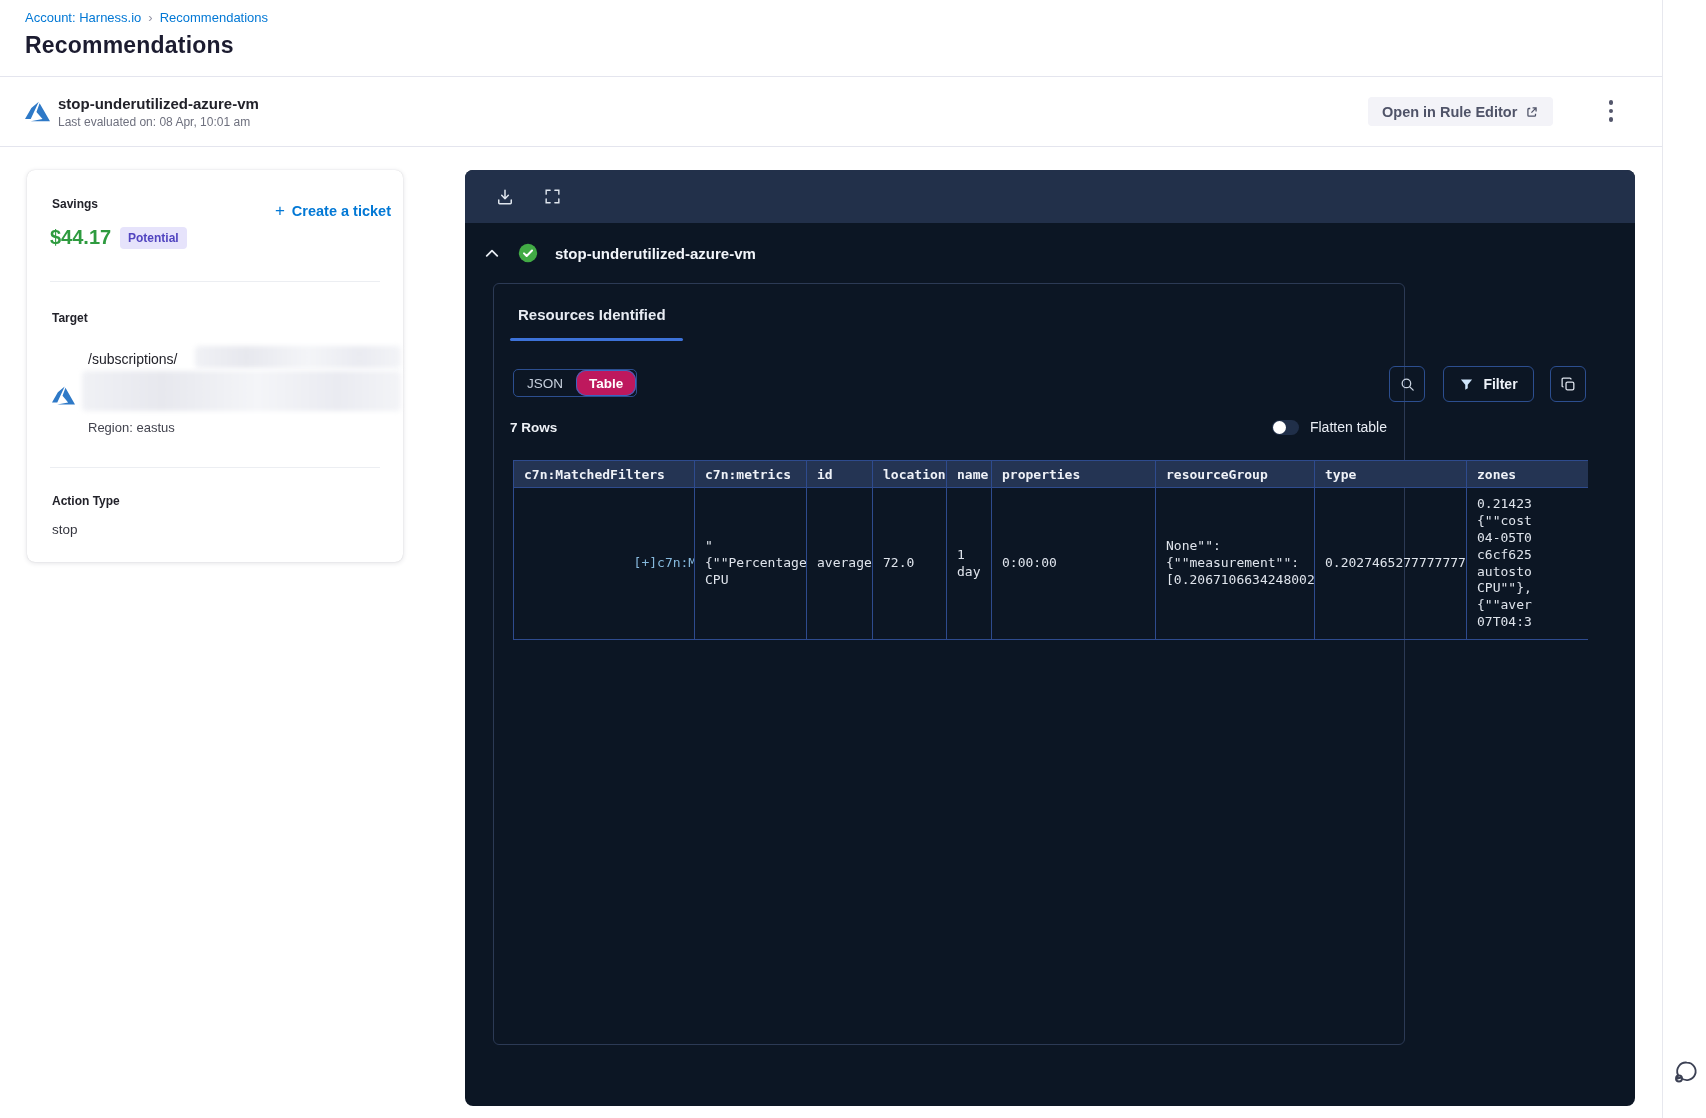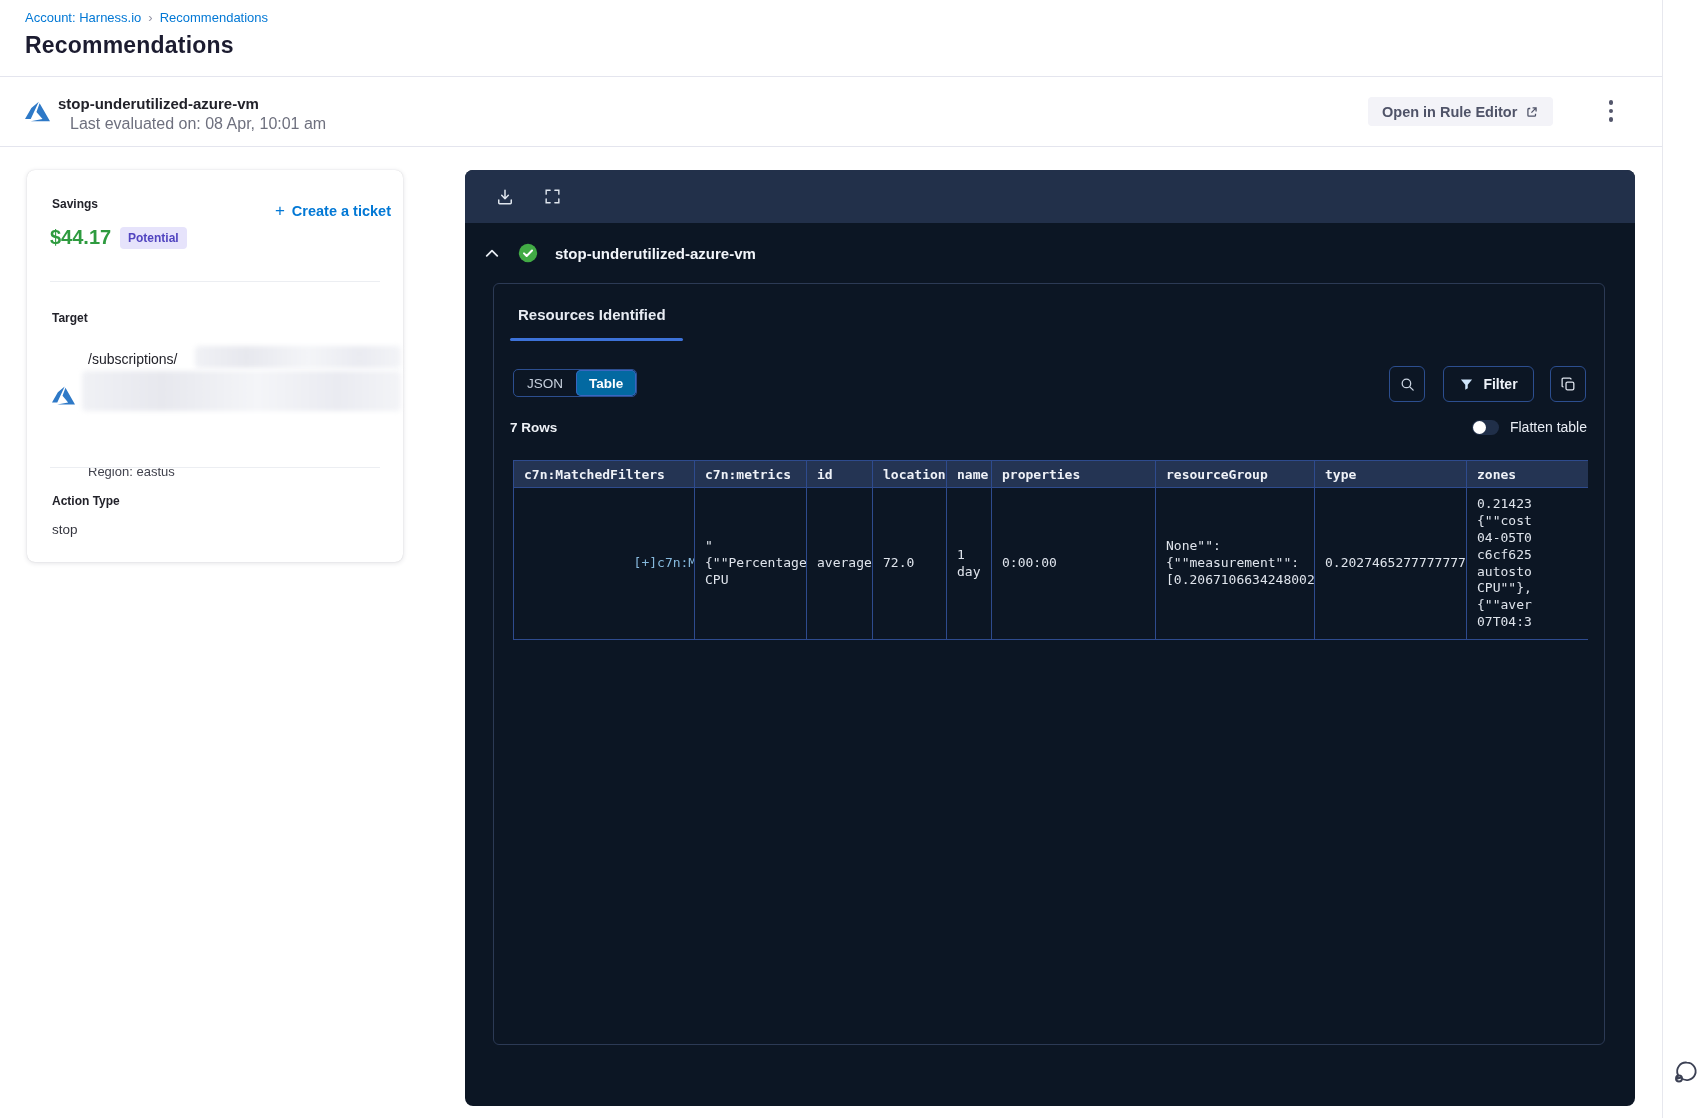--- a/index.html
+++ b/index.html
@@ -11,21 +11,21 @@
   
   .breadcrumb { left:25px; top:10px; font-size:13px; color:#0278d5; display:flex; gap:7px; align-items:center; }
   .breadcrumb a { color:#0278d5; text-decoration:none; cursor:pointer; }
   .crumb-sep { color:#9293a5; font-size:13px; }
   .page-title { left:25px; top:32px; font-size:23px; font-weight:bold; color:#1c1c30; letter-spacing:.2px; }
   .hdiv { left:0; width:1662px; height:1px; background:#e4e5ee; }
 
   .rec-header { left:0; top:77px; width:1662px; height:69px; background:#fff; }
   .azure-big { left:25px; top:22px; width:25px; height:25px; }
   .rec-title { left:58px; top:18px; font-size:15px; font-weight:bold; color:#22222a; }
-  .rec-sub { left:58px; top:38px; font-size:16px; color:#6e707e;margin-left:12px; }
+  .rec-sub { left:58px; top:38px; font-size:12px; color:#6e707e; }
   .rule-editor-btn { left:1368px; top:20px; height:29px; padding:0 14px; background:#f3f3f8; border:none;
     border-radius:4px; font-size:14.5px; font-weight:bold; color:#4f5368; display:flex; align-items:center; gap:8px;
     cursor:pointer; font-family:"Liberation Sans", sans-serif; }
   .kebab { left:1598px; top:16px; width:26px; height:36px; display:flex; flex-direction:column; align-items:center;
     justify-content:center; gap:4px; cursor:pointer; background:none; border:none; }
   .kebab i { width:4.5px; height:4.5px; border-radius:50%; background:#53566b; }
 
   
   .summary-card { left:27px; top:170px; width:376px; height:392px; background:#fff; border-radius:8px;
     box-shadow:0 1px 5px rgba(40,41,61,.14), 0 0 1px rgba(40,41,61,.2); }
@@ -39,43 +39,43 @@
   .potential-badge { left:93px; top:57px; background:#e6e3fb; color:#5144c0; font-size:12px; font-weight:bold;
     padding:4px 8px; border-radius:4px; }
   .card-div { left:23px; width:330px; height:1px; background:#eceef2; }
   .target-label { left:25px; top:141px; }
   .target-path { left:61px; top:181px; font-size:14px; color:#22222a; }
   .redacted { background:linear-gradient(90deg,#f0f1f5,#e7e8ee 25%,#f4f5f8 55%,#eaebf1 80%,#f3f4f7);
     filter:blur(2.5px); border-radius:4px; }
   .red1 { left:168px; top:176px; width:206px; height:22px; }
   .red2 { left:55px; top:201px; width:319px; height:40px; }
   .azure-small { left:25px; top:214px; width:23px; height:23px; }
-  .region { left:61px; top:250px; font-size:13px; color:#42434e;margin-top:44px; }
+  .region { left:61px; top:250px; font-size:13px; color:#42434e; }
   .action-label { left:25px; top:324px; }
   .action-value { left:25px; top:352px; font-size:13.5px; color:#35363f; }
 
   
   .panel { left:465px; top:170px; width:1170px; height:936px; background:#0c1624; border-radius:8px; overflow:hidden; }
   .panel-toolbar { left:0; top:0; width:100%; height:53px; background:#22304a; display:flex; align-items:center;
     gap:24px; padding-left:28px; }
   .tool-btn { background:none; border:none; cursor:pointer; padding:2px; }
   .panel-head { left:0; top:53px; width:100%; height:60px; display:flex; align-items:center; }
   .collapse-btn { margin-left:16px; background:none; border:none; cursor:pointer; padding:4px; }
   .check-badge { margin-left:15px; }
   .panel-title { margin-left:17px; font-size:15px; font-weight:bold; color:#f2f5fa; }
 
-  .inner-card { left:28px; top:113px; width:1112px; height:762px; border:1px solid #2c3a55; border-radius:6px; }
+  .inner-card { left:28px; top:113px; width:912px; height:762px; border:1px solid #2c3a55; border-radius:6px; }
   .tab { left:24px; top:22px; font-size:15px; font-weight:bold; color:#e8ecf3; cursor:pointer; }
   .tab-underline { left:16px; top:54px; width:173px; height:3px; background:#3d72d8; border-radius:2px; }
 
   .seg { left:19px; top:85px; height:28px; display:flex; border:1px solid #2c4e8f; border-radius:5px; overflow:hidden; }
   .seg button { height:100%; border:none; background:transparent; color:#c8d1de; font-size:13.5px; padding:0 13px;
     cursor:pointer; font-family:"Liberation Sans", sans-serif; }
-  .seg button.active { background:#0369a1; color:#fff; font-weight:bold; box-shadow:inset 0 0 0 1px #3a66c0;
-    border-radius:5px; }
+  .seg button.active { background:#be185d; color:#fff; font-weight:bold; box-shadow:inset 0 0 0 1px #3a66c0;
+    border-radius:10px; }
 
   .icon-btn { position:absolute; width:36px; height:36px; border:1.5px solid #2c4e8f; border-radius:6px;
     background:transparent; display:flex; align-items:center; justify-content:center; cursor:pointer; }
   .search-btn { left:895px; top:82px; }
   .filter-btn { left:949px; top:82px; width:91px; display:flex; gap:9px; color:#eef2f8; font-size:14px;
     font-weight:bold; font-family:"Liberation Sans", sans-serif; }
   .copy-btn { left:1056px; top:82px; }
 
   .rows-count { left:16px; top:136px; font-size:13.5px; font-weight:bold; color:#eef1f6; }
   .flatten { position:absolute; right:17px; top:135px; display:flex; align-items:center; gap:11px; }

